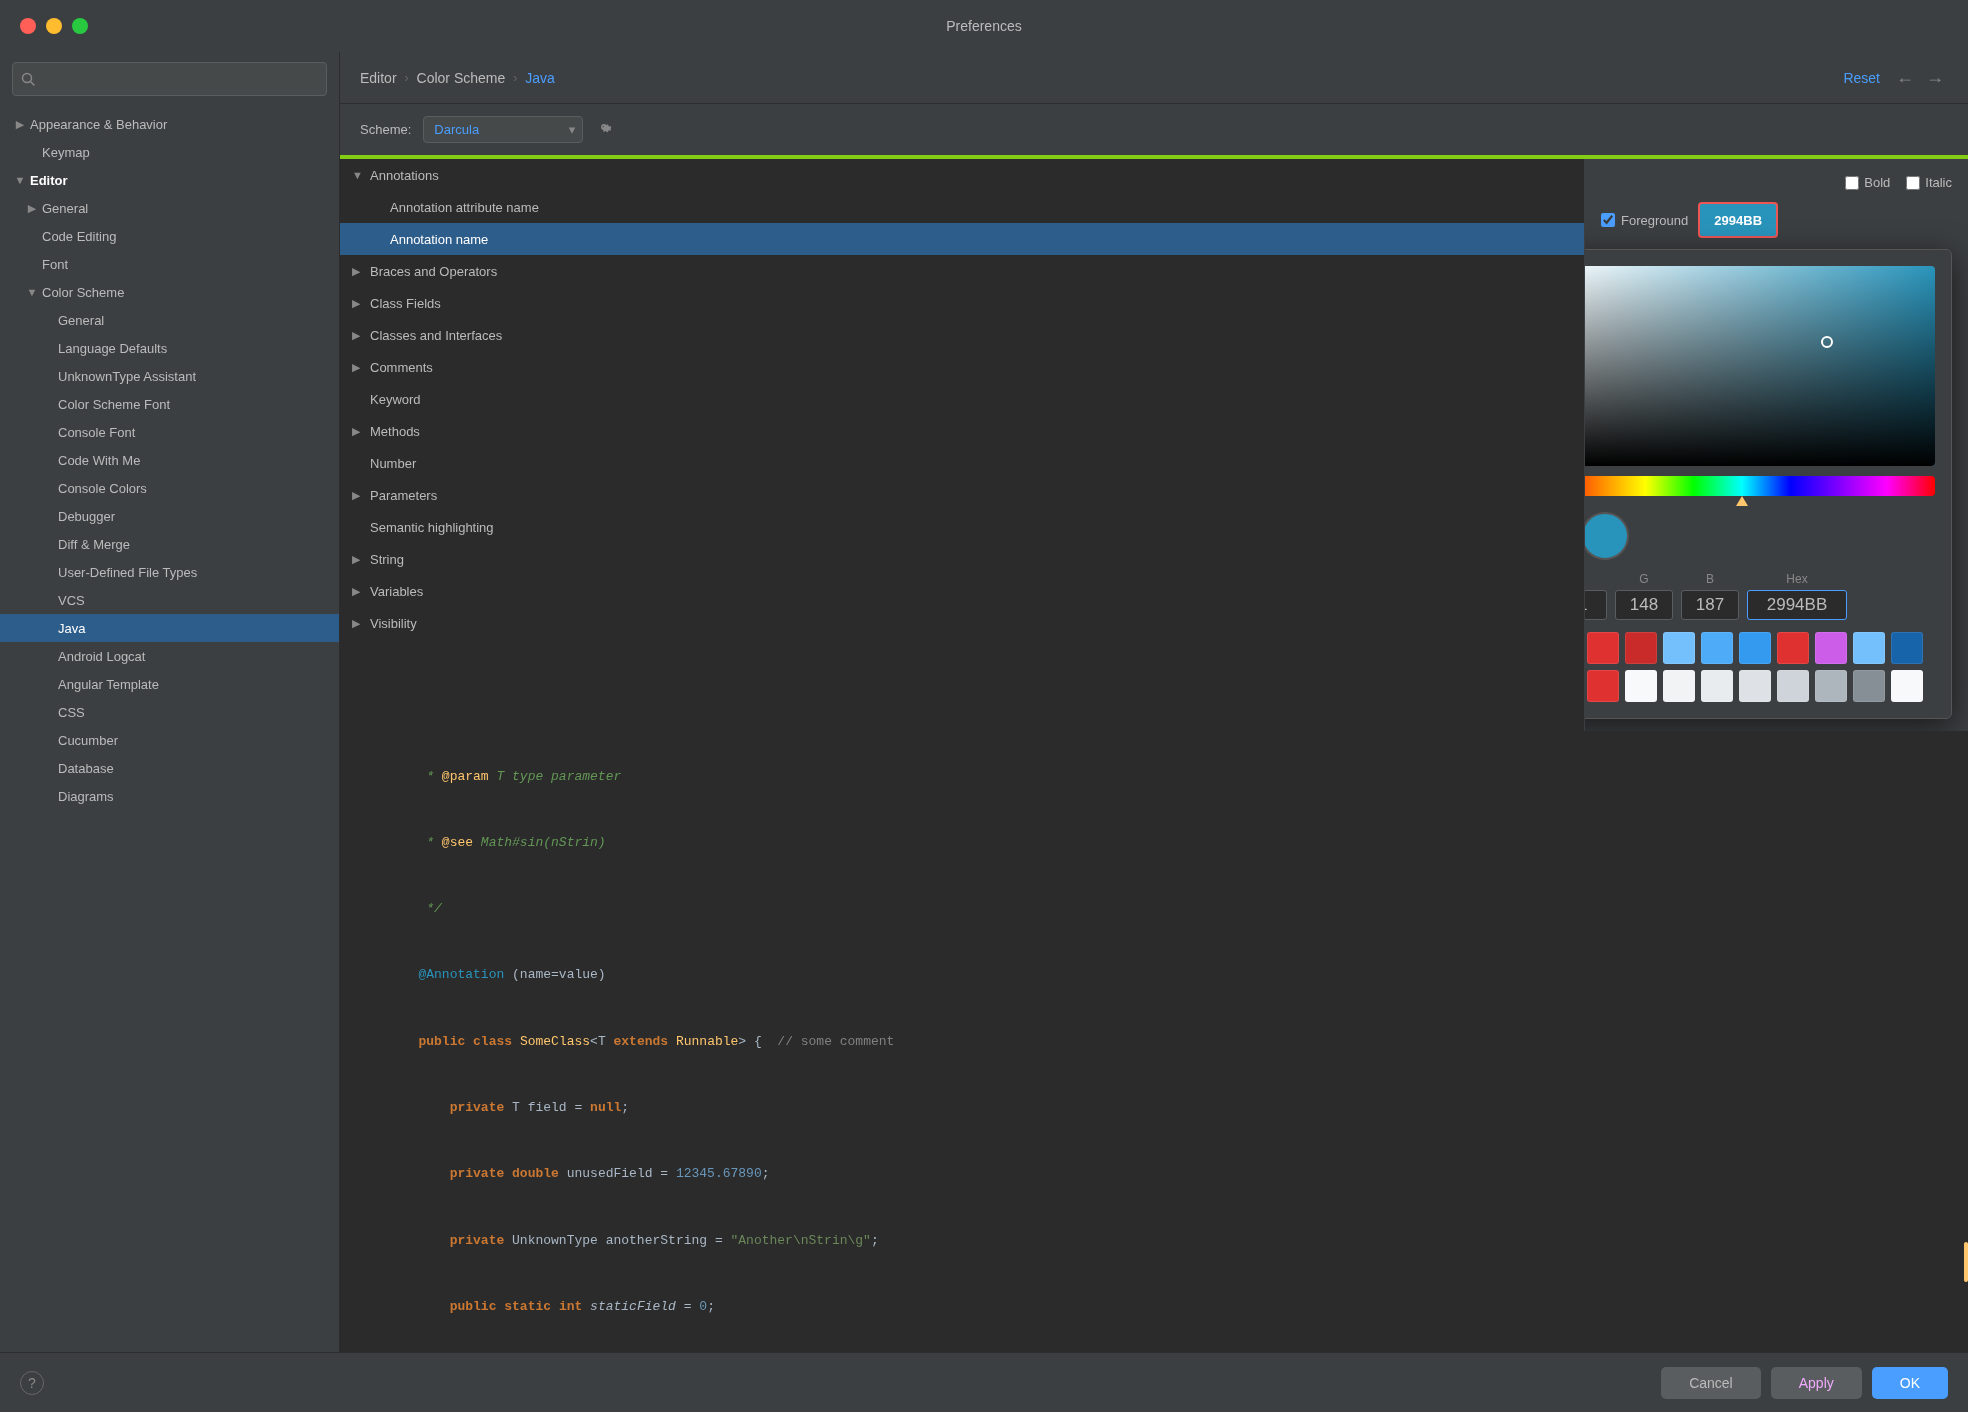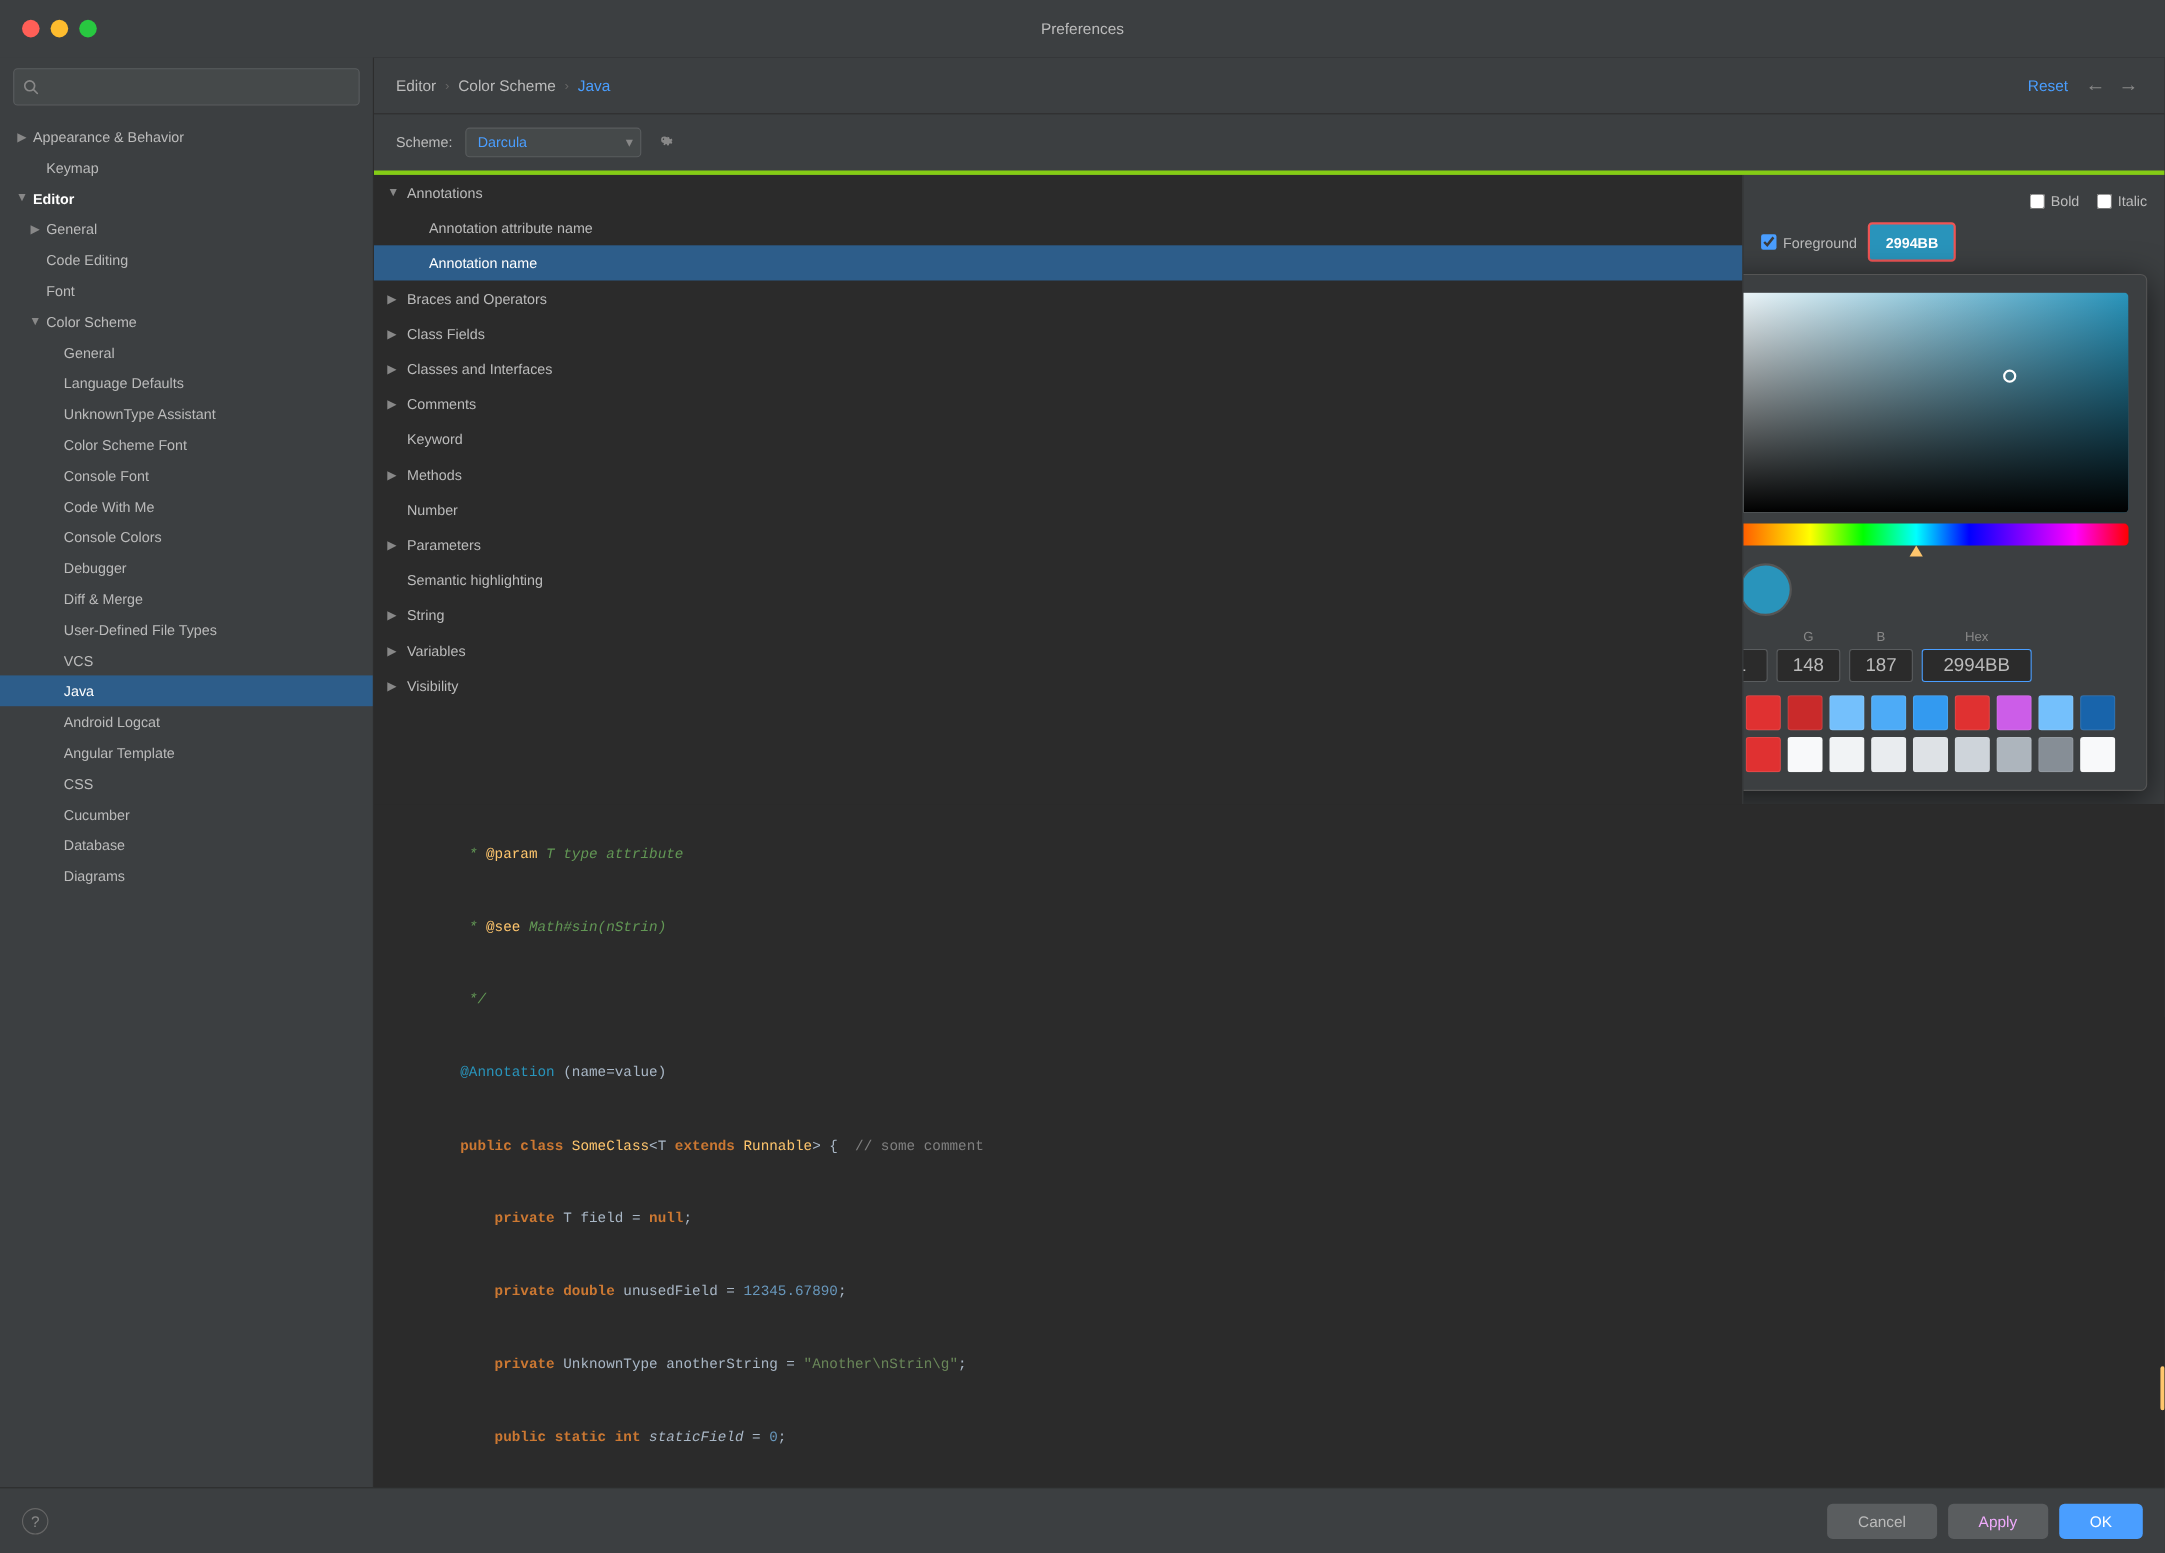--- a/index.html
+++ b/index.html
@@ -882,21 +882,21 @@
           </div>
 
         </div>
 
       </div>
 
     </div>
 
     <div class="code-preview">
       <div class="code-line">
-        <span class="c-comment"> * </span><span class="c-at">@param</span><span class="c-comment"> T <em>type attribute</em></span>
+        <span class="c-comment"> * </span><span class="c-at">@param</span><span class="c-comment"> T <em>type parameter</em></span>
       </div>
       <div class="code-line">
         <span class="c-comment"> * </span><span class="c-at">@see</span><span class="c-comment"> Math#<em>sin(nStrin)</em></span>
       </div>
       <div class="code-line">
         <span class="c-comment"> */</span>
       </div>
       <div class="code-line">
         <span class="c-annotation">@Annotation</span><span class="c-default"> (name=value)</span>
       </div>

